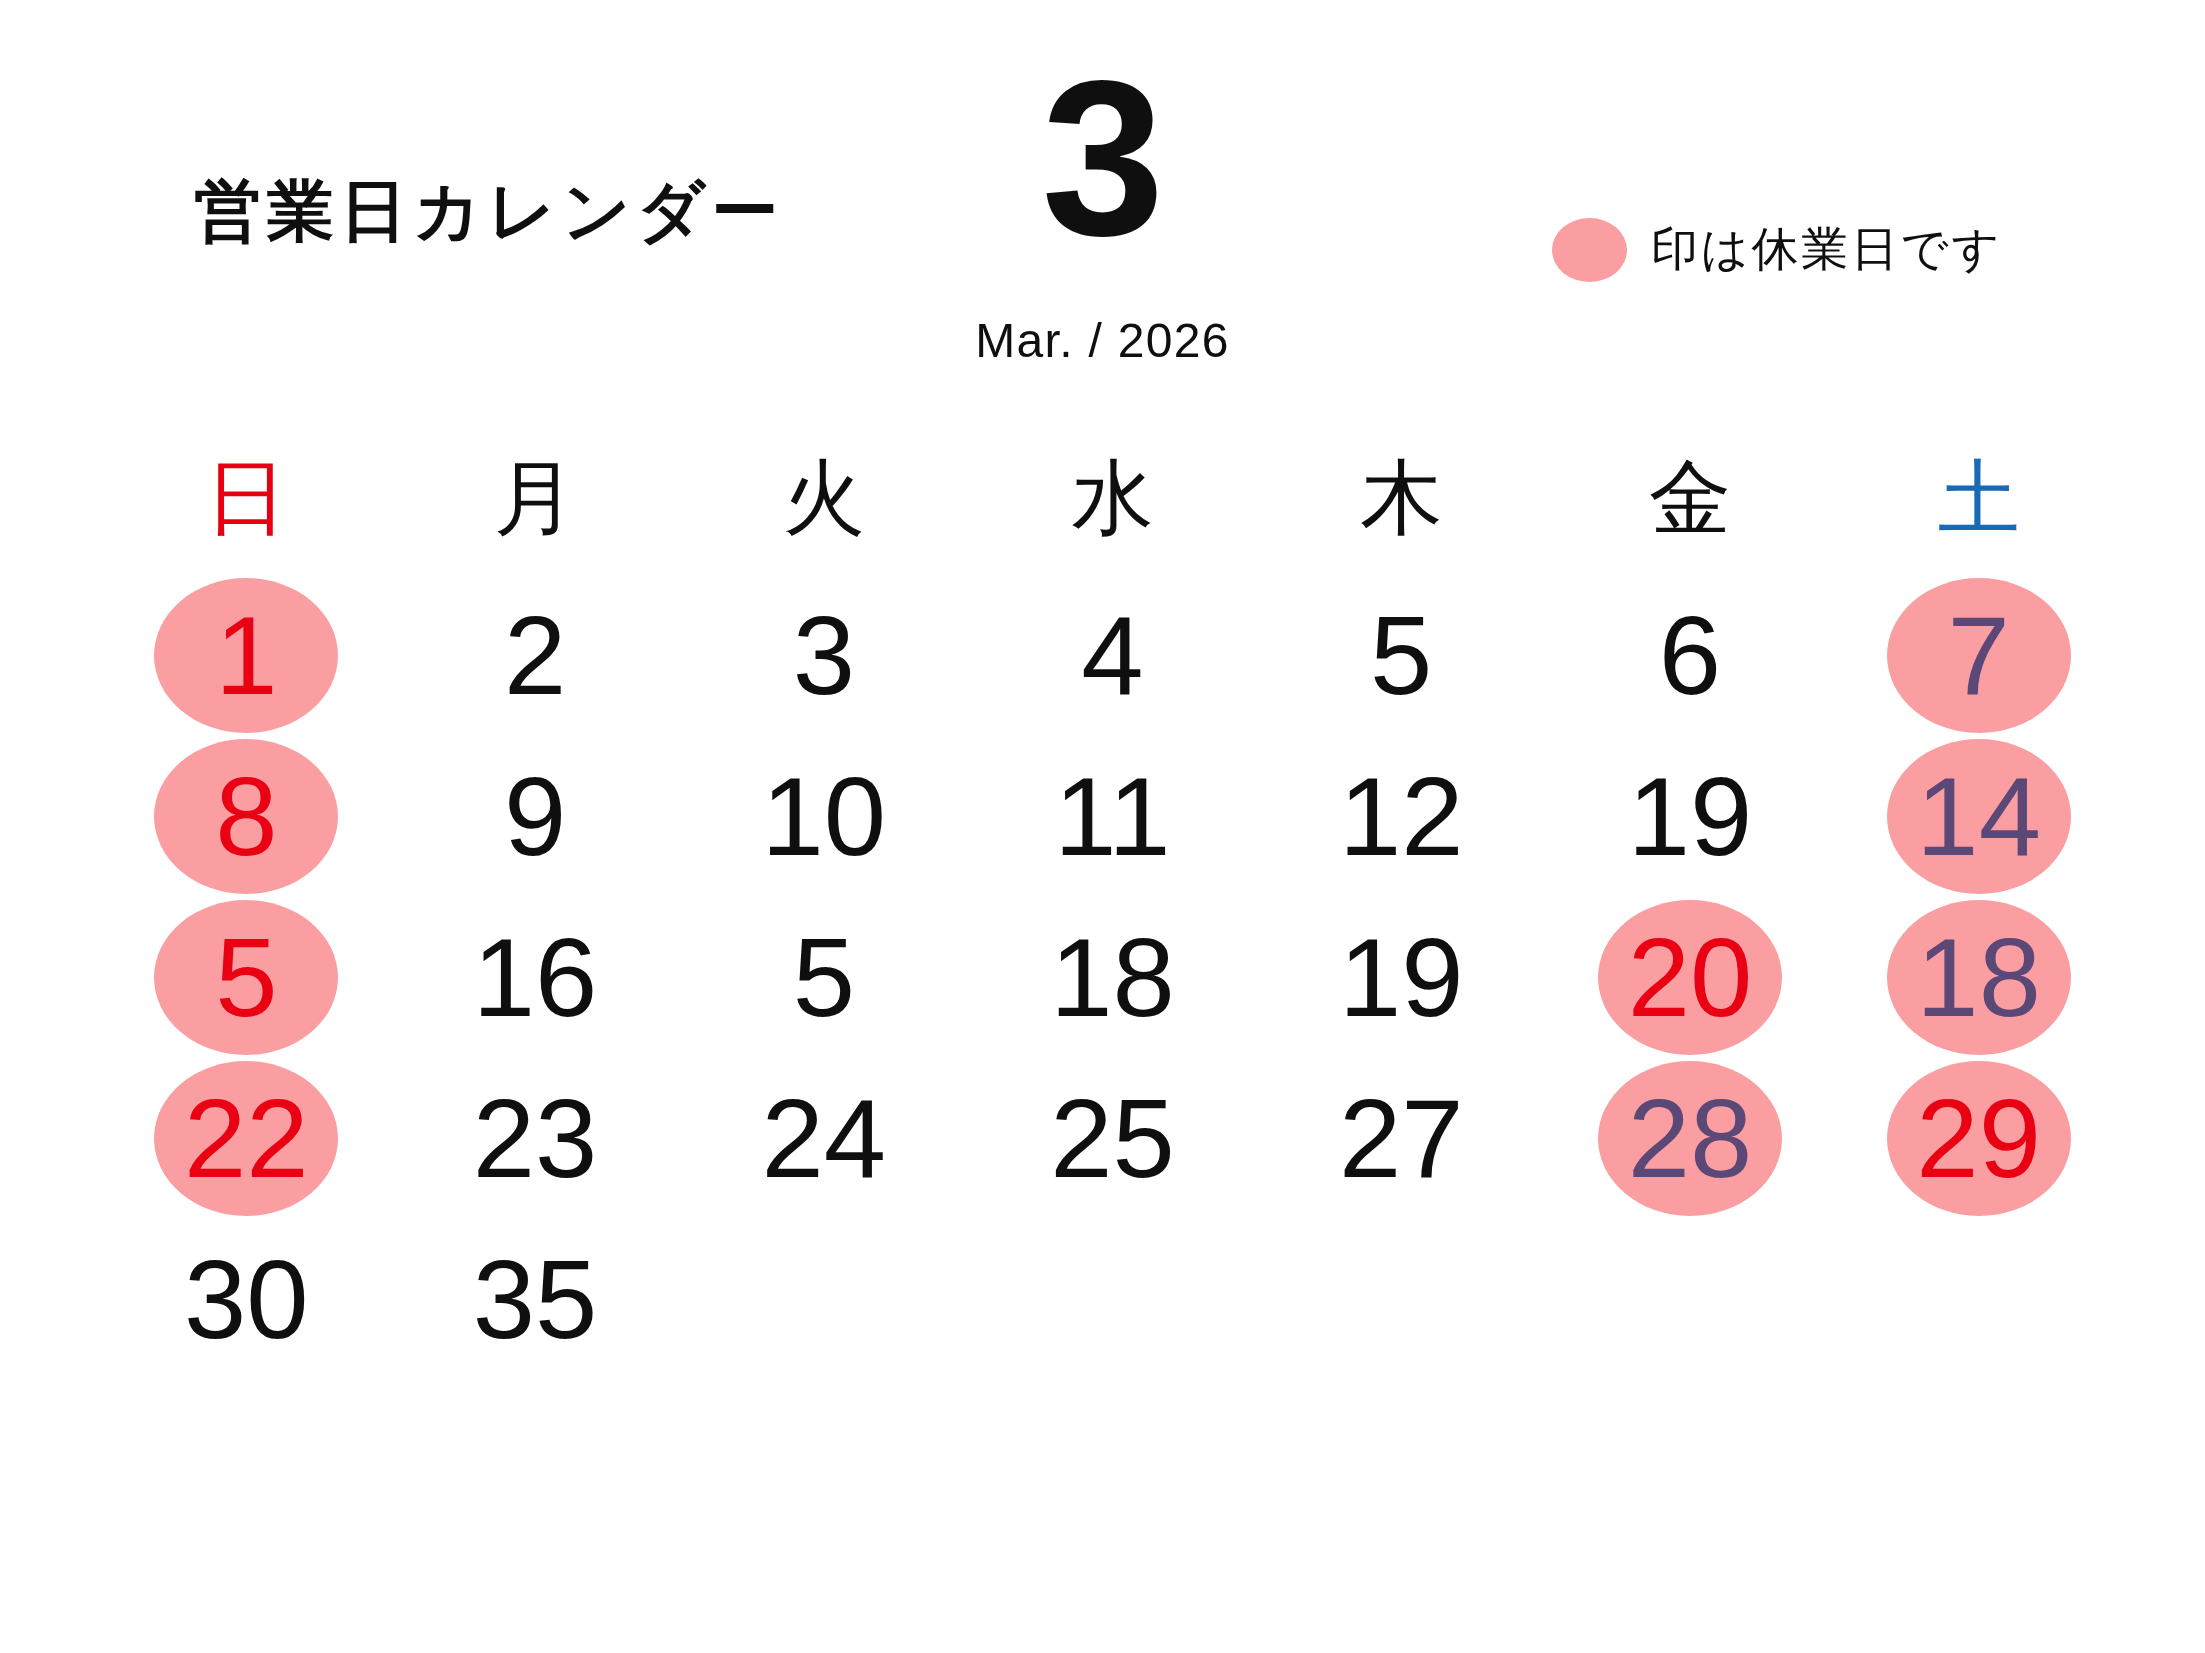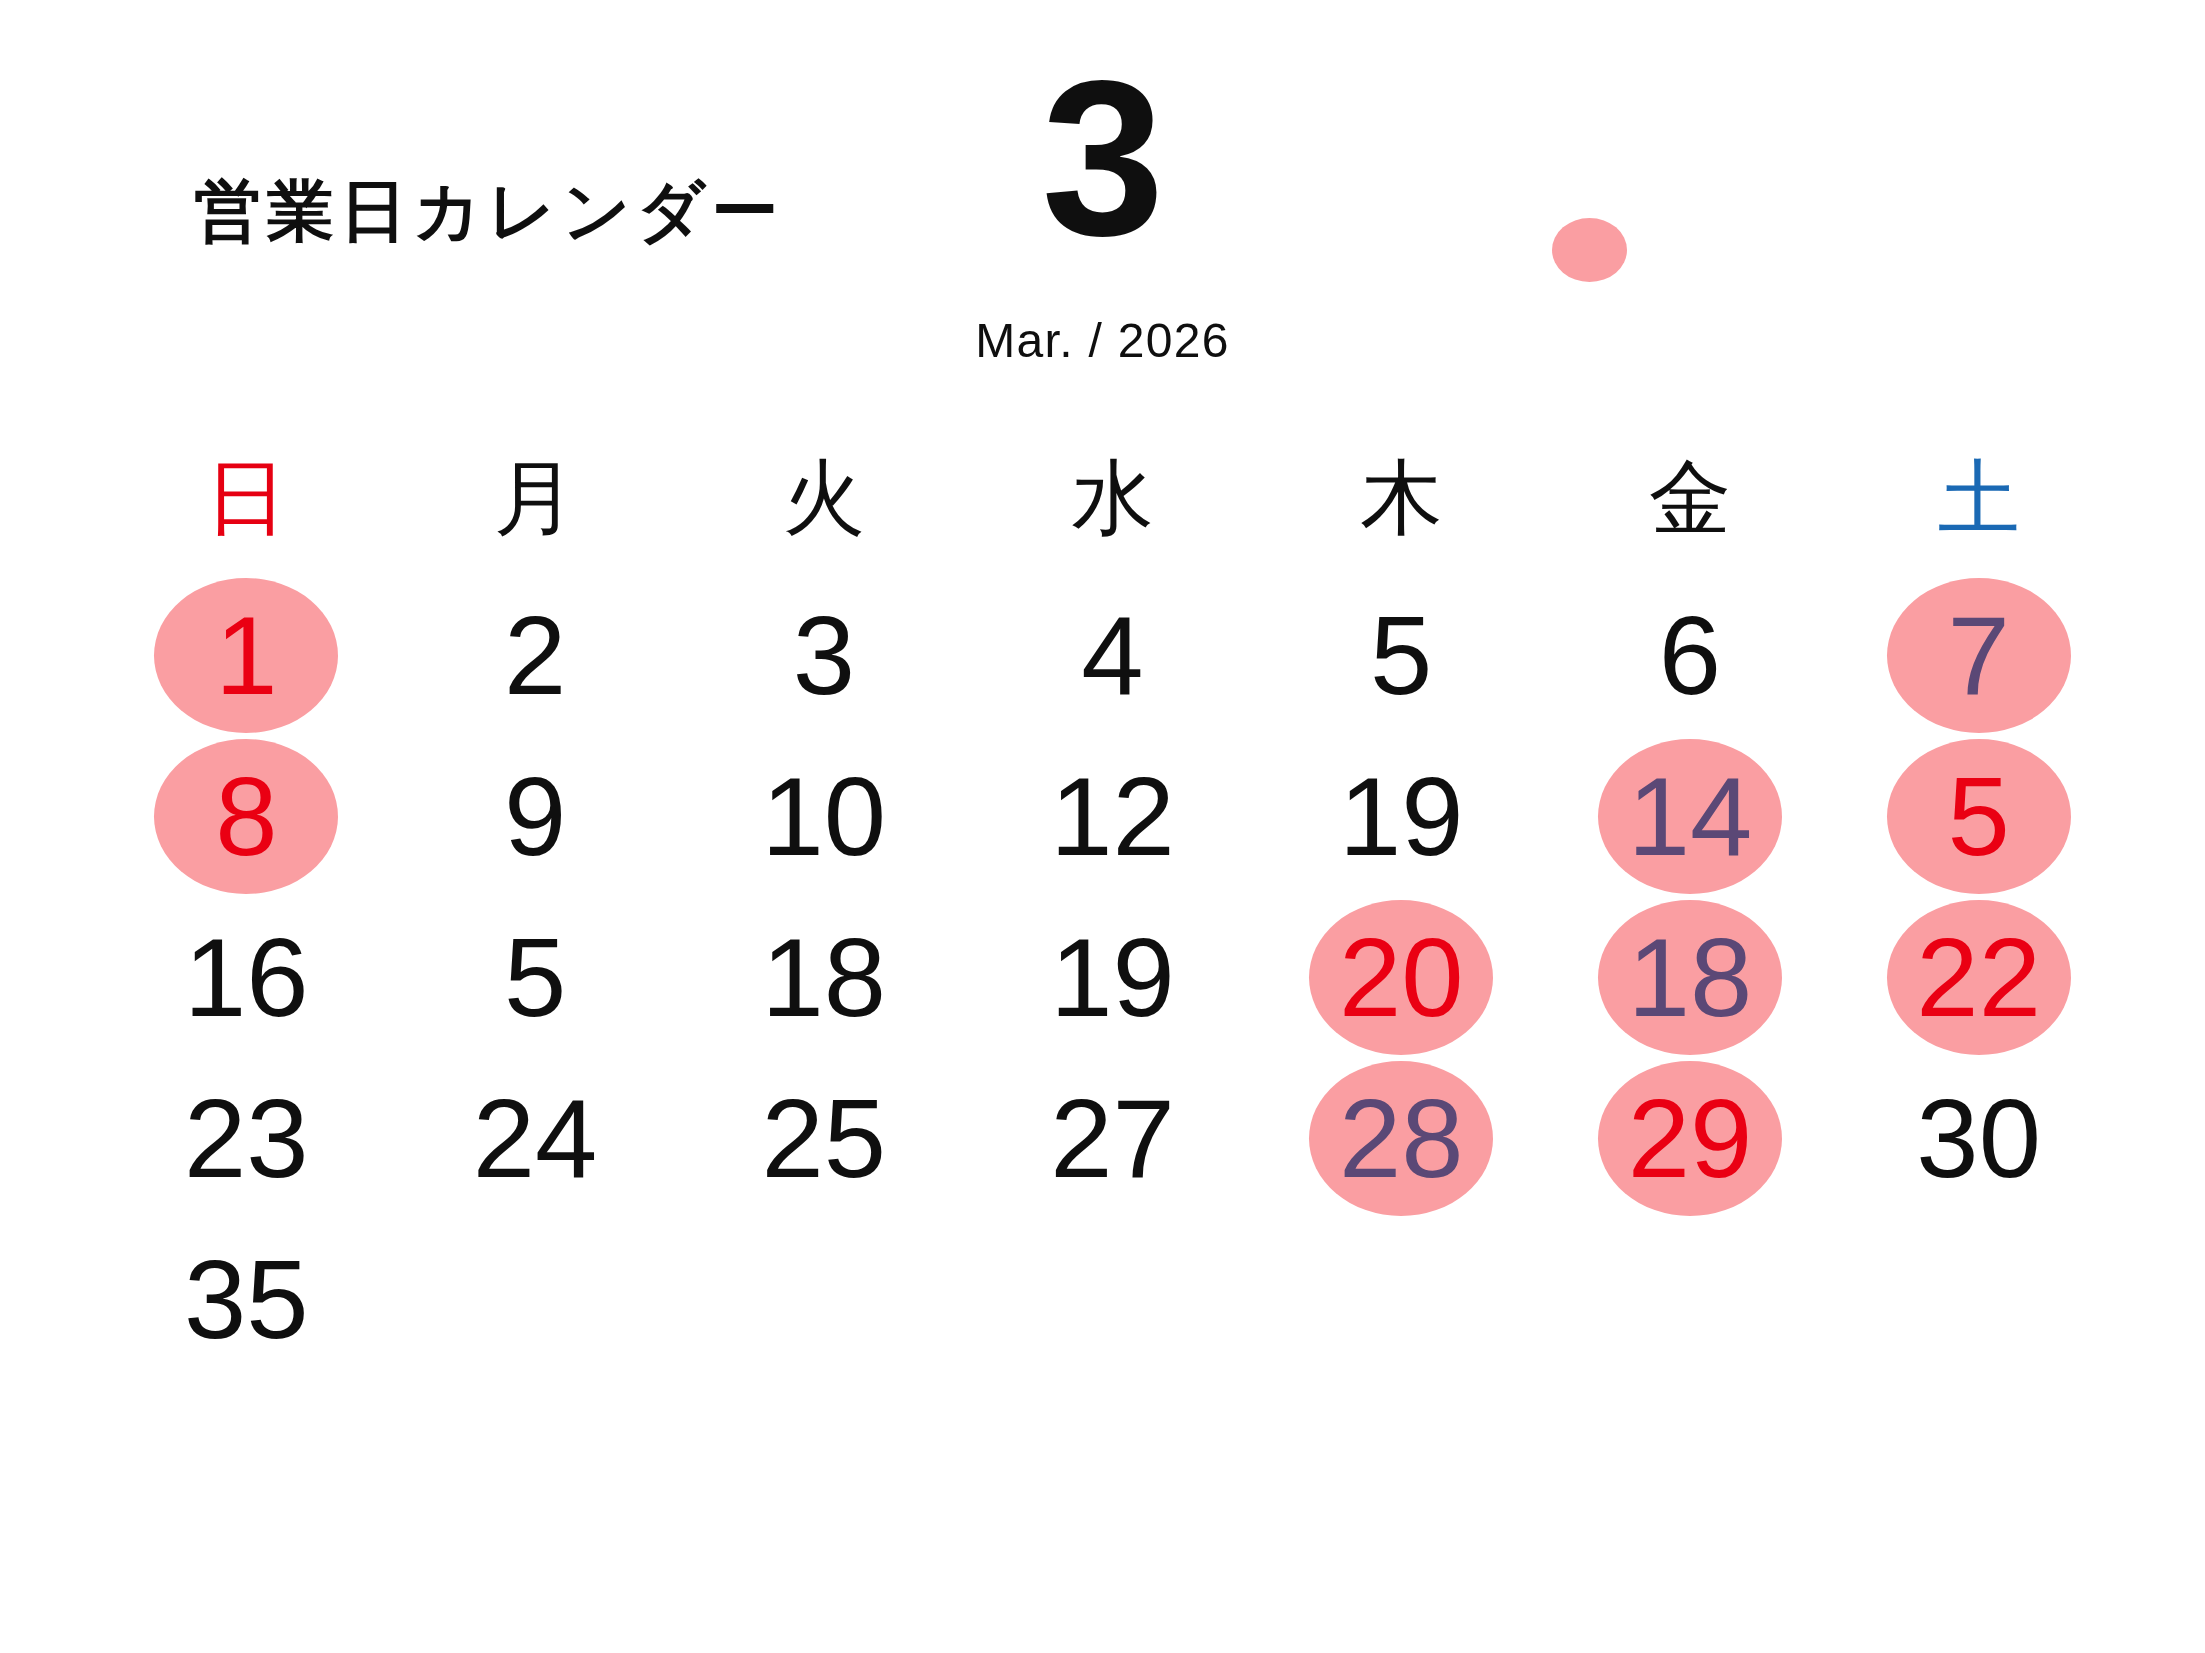--- a/index.html
+++ b/index.html
@@ -132,20 +132,21 @@
 
 <div id="page" style="--background: #FFFFFF; --holiday-circle: #FA9EA2; --sunday-red: #E60012; --holiday-number-red: #EA0013; --saturday-blue: #1A69B4; --saturday-number-purple: #5B4876; --weekday-black: #0F0F0F;">
   <div class="title">営業日カレンダー</div>
 
   <div class="month-num">3</div>
 
   <div class="month-cap">Mar. / 2026</div>
 
   <div class="legend">
     <span class="legend-dot"></span>
+    <span class="legend-text">印は休業日です</span>
   </div>
 
   <div class="week-head">
       <span class="wd sun">日</span>
       <span class="wd weekday">月</span>
       <span class="wd weekday">火</span>
       <span class="wd weekday">水</span>
       <span class="wd weekday">木</span>
       <span class="wd weekday">金</span>
       <span class="wd sat">土</span>
@@ -179,20 +180,23 @@
         <div class="holiday-circle"></div>
         <span class="day-number num-red">8</span>
       </div>
       <div class="day-cell">
         <span class="day-number num-black">9</span>
       </div>
       <div class="day-cell">
         <span class="day-number num-black">10</span>
       </div>
       <div class="day-cell">
+        <span class="day-number num-black">11</span>
+      </div>
+      <div class="day-cell">
         <span class="day-number num-black">12</span>
       </div>
       <div class="day-cell">
         <span class="day-number num-black">19</span>
       </div>
       <div class="day-cell">
         <div class="holiday-circle"></div>
         <span class="day-number num-purple">14</span>
       </div>
       <div class="day-cell">

